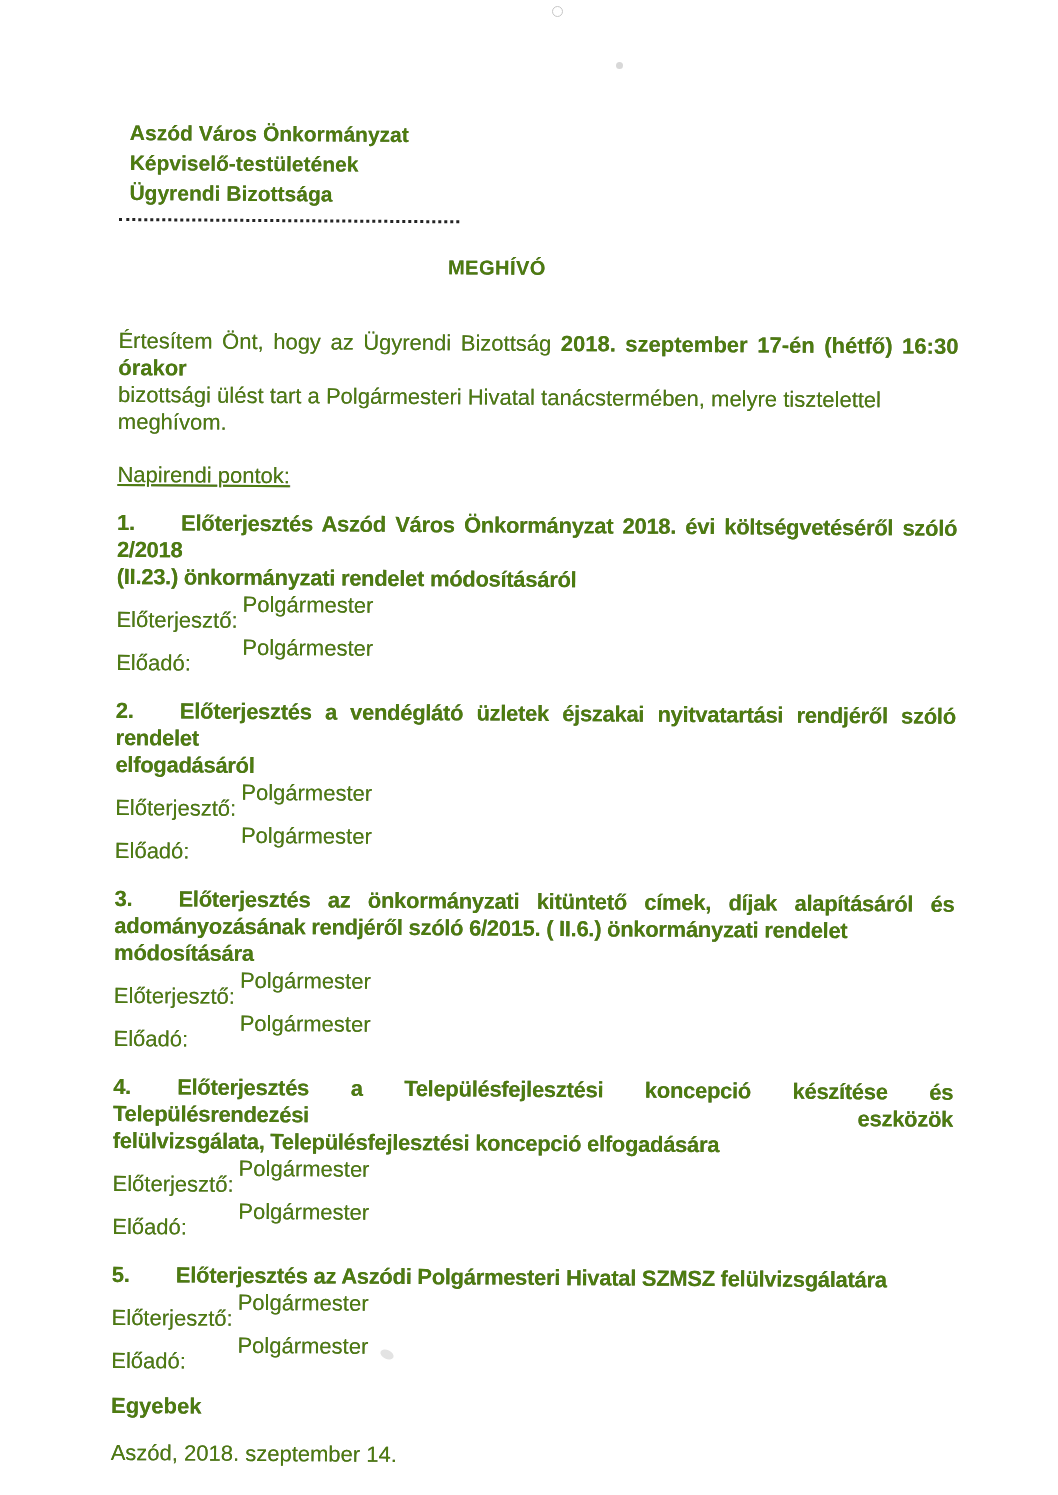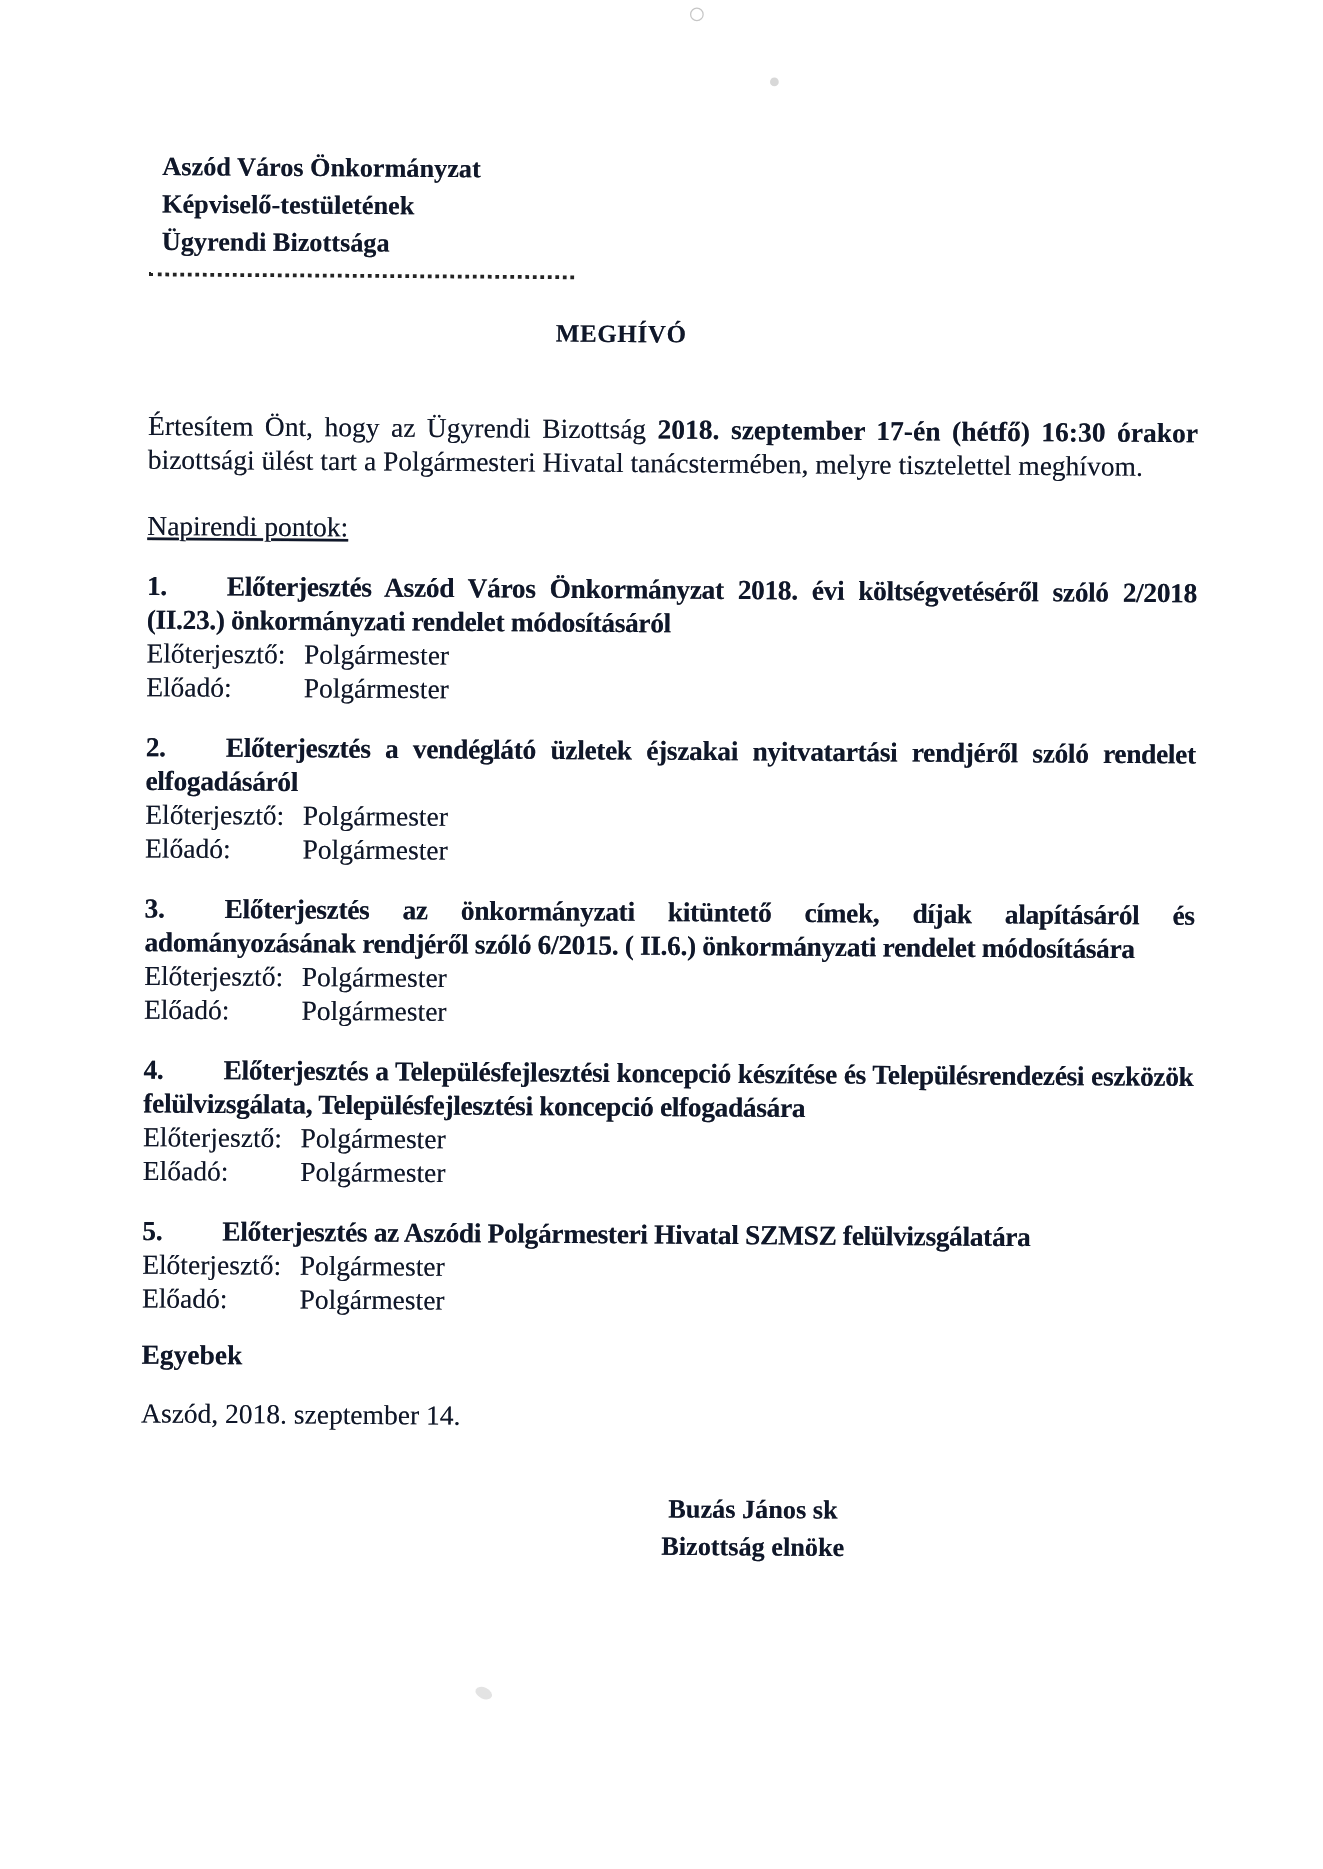--- a/index.html
+++ b/index.html
@@ -6,22 +6,22 @@
     margin: 0;
     padding: 0;
     background: #ffffff;
   }
   .page {
     position: relative;
     width: 1058px;
     height: 1495px;
     background: #ffffff;
     overflow: hidden;
-    font-family: Liberation Serif, serif;
-    color: #0f172a;
+    font-family: Liberation Sans, sans-serif;
+    color: #4d7c0f;
   }
   
   .sheet {
     position: absolute;
     left: 120px;
     top: 118px;
     width: 840px;
     transform: rotate(0.4deg);
     transform-origin: 0 0;
     font-size: 22px;
@@ -69,21 +69,21 @@
   }
   .item-title .tl1.single {
     text-align: left;
     text-align-last: left;
   }
   .num {
     display: inline-block;
     width: 64px;
   }
   .meta-row { display: flex; }
-  .meta-label { width: 126px; flex: none; }
+  .meta-label { width: 126px; flex: none; margin-top: 16px; }
   .other-label { margin-top: 18px; font-weight: bold; }
   .date-line { margin-top: 20px; }
   .signature {
     margin-top: 45px;
     margin-left: 340px;
     width: 300px;
     text-align: center;
     font-weight: bold;
     font-size: 21px;
     line-height: 30px;

